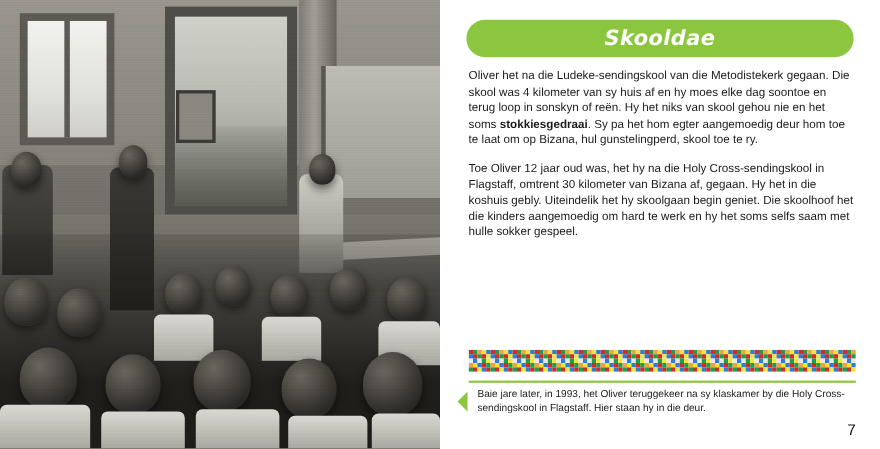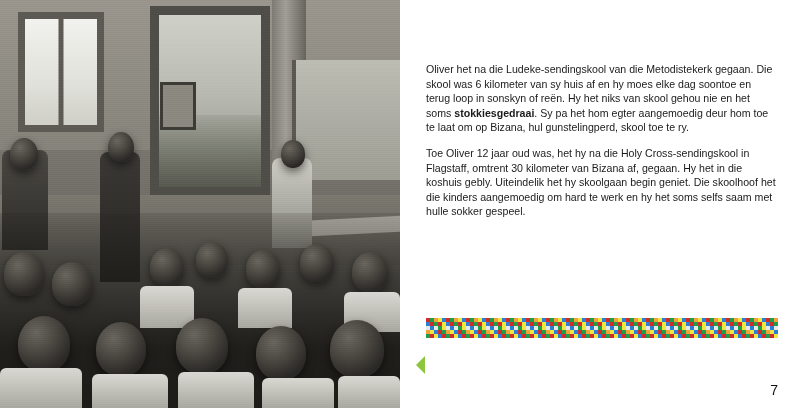--- a/index.html
+++ b/index.html
@@ -285,23 +285,26 @@
       <div class="shirt" style="left:178px; top:372px; width:76px; height:36px;"></div>
       <div class="shirt" style="left:262px; top:378px; width:72px; height:30px;"></div>
       <div class="shirt" style="left:338px; top:376px; width:62px; height:32px;"></div>
 
       <div class="grain"></div>
     </div>
   </div>
 
   <div class="right-page">
 
+    <div class="title-banner">
+      <span class="title-text">Skooldae</span>
+    </div>
 
     <div class="body-text" id="body-text">
-        <p><span>Oliver het na die Ludeke-sendingskool van die Metodistekerk gegaan.  Die skool was 6 kilometer van sy huis af en hy moes elke dag soontoe en terug loop in sonskyn of reën.  Hy het niks van skool gehou nie en het soms </span><b>stokkiesgedraai</b><span>.  Sy pa het hom egter aangemoedig deur hom toe te laat om op Bizana, hul gunstelingperd, skool toe te ry.</span></p>
+        <p><span>Oliver het na die Ludeke-sendingskool van die Metodistekerk gegaan.  Die skool was 4 kilometer van sy huis af en hy moes elke dag soontoe en terug loop in sonskyn of reën.  Hy het niks van skool gehou nie en het soms </span><b>stokkiesgedraai</b><span>.  Sy pa het hom egter aangemoedig deur hom toe te laat om op Bizana, hul gunstelingperd, skool toe te ry.</span></p>
         <p><span>Toe Oliver 12 jaar oud was, het hy na die Holy Cross-sendingskool in Flagstaff, omtrent 30 kilometer van Bizana af, gegaan.  Hy het in die koshuis gebly.  Uiteindelik het hy skoolgaan begin geniet.  Die skoolhoof het die kinders aangemoedig om hard te werk en hy het soms selfs saam met hulle sokker gespeel.</span></p>
       </div>
 
     <div class="bead-strip" id="bead-strip">
         <div class="bead-col">
           <span style="background: rgb(211, 43, 43);"></span>
           <span style="background: rgb(42, 127, 212);"></span>
           <span style="background: rgb(232, 232, 232);"></span>
           <span style="background: rgb(242, 162, 61);"></span>
           <span style="background: rgb(31, 158, 74);"></span>
@@ -911,17 +914,20 @@
         <div class="bead-col">
           <span style="background: rgb(242, 162, 61);"></span>
           <span style="background: rgb(31, 158, 74);"></span>
           <span style="background: rgb(232, 232, 232);"></span>
           <span style="background: rgb(42, 127, 212);"></span>
           <span style="background: rgb(242, 230, 61);"></span>
         </div>
       </div>
 
     <div class="caption-arrow"></div>
+    <div class="caption-box">
+      <div class="caption-text">Baie jare later, in 1993, het Oliver teruggekeer na sy klaskamer by die Holy Cross-sendingskool in Flagstaff.  Hier staan hy in die deur.</div>
+    </div>
 
     <div class="page-number">7</div>
   </div>
 
 </div>
 
 </body></html>

